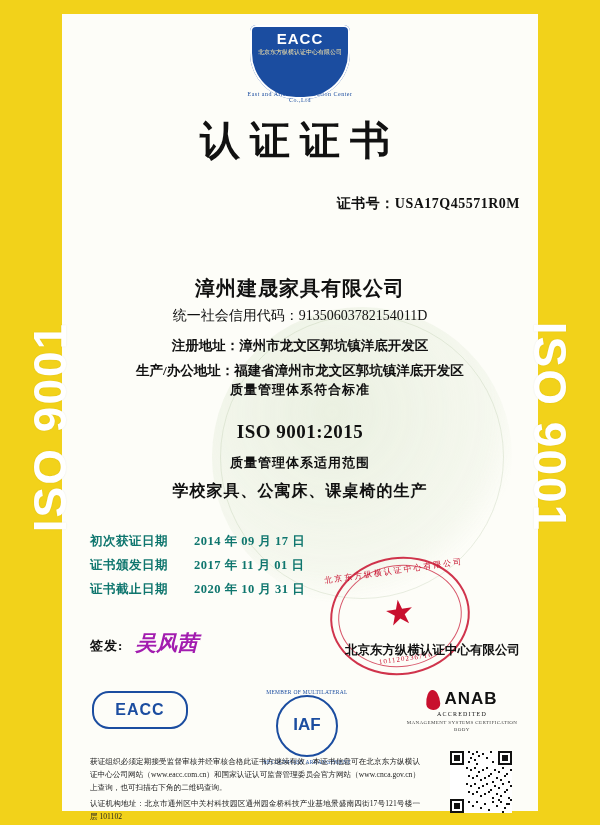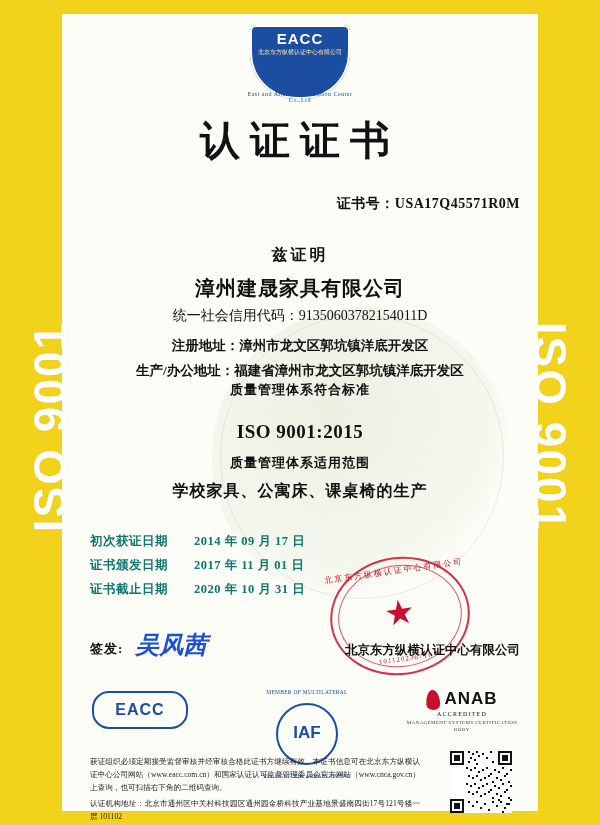--- a/index.html
+++ b/index.html
@@ -111,22 +111,22 @@
   .r-scope{top:464px;font-size:16px;font-weight:bold;letter-spacing:1px;}
 
   .dates{position:absolute;left:28px;top:516px;font-size:12.5px;color:#0f766e;}
   .dates .dline{margin-bottom:7px;letter-spacing:.5px;}
   .dates .dlabel{display:inline-block;width:104px;font-weight:bold;}
   .dates .dval{display:inline-block;font-weight:bold;}
 
   .signrow{position:absolute;left:28px;top:612px;font-size:13px;color:#111;}
   .signrow .slabel{font-weight:bold;letter-spacing:1px;}
   .signrow .sname{
-    font-family:"Liberation Serif",serif;font-weight:bold;font-size:24px;
-    margin-left:12px;color:#1d4ed8;font-style:italic;
+    font-family:"Liberation Serif",serif;font-weight:bold;font-size:21px;
+    margin-left:12px;color:#a21caf;font-style:italic;
   }
 
   .issuer{
     position:absolute;right:18px;top:625px;font-size:12.5px;font-weight:bold;color:#111;
   }
 
   
   .seal{
     position:absolute;left:268px;top:540px;width:140px;height:118px;
     transform:rotate(-8deg);
@@ -158,21 +158,21 @@
   .acc-eacc{left:30px;top:2px;width:92px;}
   .acc-eacc .box{
     width:92px;height:34px;border:2px solid #1b4da0;border-radius:17px;
     display:flex;align-items:center;justify-content:center;
     font-family:"Liberation Sans",sans-serif;font-weight:bold;font-size:16px;color:#1b4da0;
     letter-spacing:1px;
   }
   .acc-iaf{left:190px;top:-2px;width:110px;}
   .acc-iaf .circle{
     width:58px;height:58px;border-radius:50%;border:2px solid #1b4da0;
-    margin:8px auto;position:relative;
+    margin:0 auto;position:relative;
   }
   .acc-iaf .iaftxt{
     position:absolute;left:0;right:0;top:18px;text-align:center;
     font-family:"Liberation Sans",sans-serif;font-weight:bold;font-size:17px;color:#1b4da0;
   }
   .acc-iaf .cap{font-size:5.5px;color:#1b4da0;letter-spacing:.3px;margin-top:2px;}
   .acc-anab{left:340px;top:0px;width:120px;}
   .acc-anab .name{
     font-family:"Liberation Sans",sans-serif;font-weight:bold;font-size:17px;color:#111;letter-spacing:1px;
   }
@@ -221,21 +221,20 @@
       <div class="logo-ring"></div>
       <div class="logo-arc">East and Attach Certification Center Co.,Ltd</div>
     </div>
 
     <div class="title">认证证书</div>
 
     <div class="certno">
       <span>证书号：</span><span>USA17Q45571R0M</span>
     </div>
 
-    <div class="row r-zizheng">兹证明</div>
     <div class="row r-company">漳州建晟家具有限公司</div>
     <div class="row r-credit">统一社会信用代码：91350603782154011D</div>
     <div class="row r-regaddr">注册地址：漳州市龙文区郭坑镇洋底开发区</div>
     <div class="row r-prodaddr">生产/办公地址：福建省漳州市龙文区郭坑镇洋底开发区</div>
     <div class="row r-conform">质量管理体系符合标准</div>
     <div class="row r-standard">ISO 9001:2015</div>
     <div class="row r-scopelabel">质量管理体系适用范围</div>
     <div class="row r-scope">学校家具、公寓床、课桌椅的生产</div>
 
     <div class="dates">

